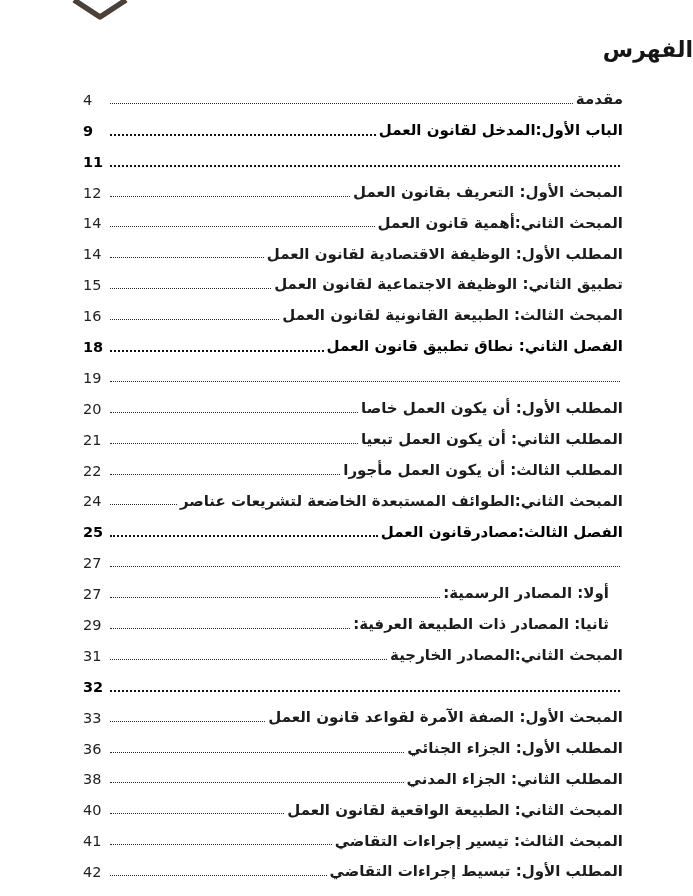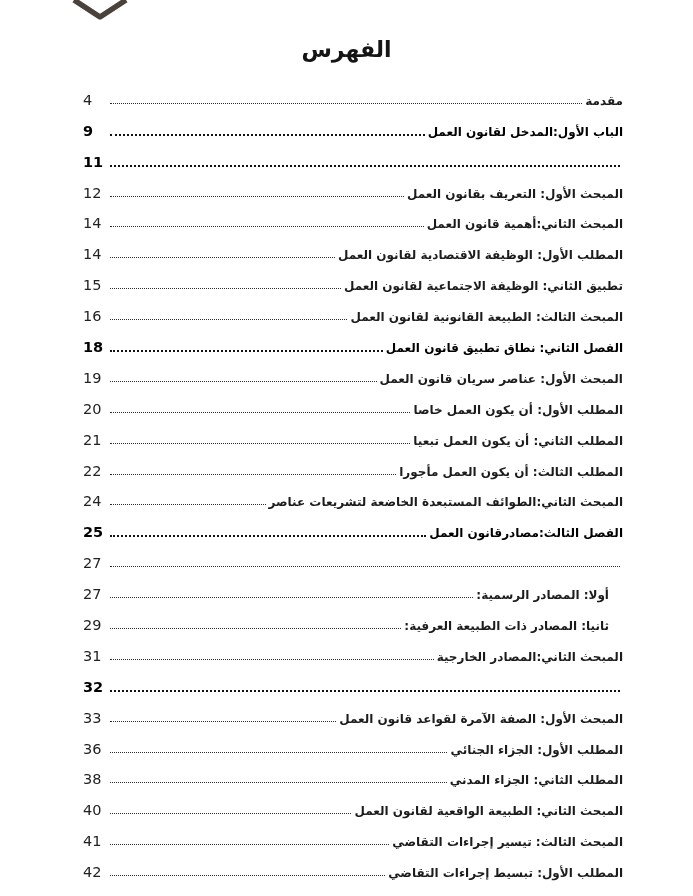--- a/index.html
+++ b/index.html
@@ -17,37 +17,37 @@
   }
   .logo {
     position: absolute;
     top: 0;
     left: 72px;
   }
   .title {
     margin: 0;
     padding-top: 37px;
     height: 68px;
-    text-align: center;
+    text-align: right;
     font-size: 22px;
     font-weight: bold;
     color: #151515;
   }
   .toc {
     margin: 13px 70px 0 83px;
   }
   .row {
     display: flex;
     direction: rtl;
     align-items: flex-end;
     height: 30.9px;
   }
   .label {
     flex: 0 0 auto;
-    font-size: 12px;
+    font-size: 15px;
     line-height: 1.25;
     color: #1c1c1c;
     white-space: nowrap;
     padding-bottom: 3px;
     font-weight: 600;
   }
   .leader {
     flex: 1 1 auto;
     height: 0;
     border-bottom: 1.7px dotted #2a2a2a;
@@ -118,21 +118,20 @@
     <span class="label">المبحث الثالث: الطبيعة القانونية لقانون العمل</span>
     <span class="leader"></span>
     <span class="num">16</span>
   </div>
       <div class="row bold">
     <span class="label">الفصل الثاني: نطاق تطبيق قانون العمل</span>
     <span class="leader"></span>
     <span class="num">18</span>
   </div>
       <div class="row">
-    <span class="label">المبحث الأول: عناصر سريان قانون العمل</span>
     <span class="leader"></span>
     <span class="num">19</span>
   </div>
       <div class="row">
     <span class="label">المطلب الأول: أن يكون العمل خاصا</span>
     <span class="leader"></span>
     <span class="num">20</span>
   </div>
       <div class="row">
     <span class="label">المطلب الثاني: أن يكون العمل تبعيا</span>

